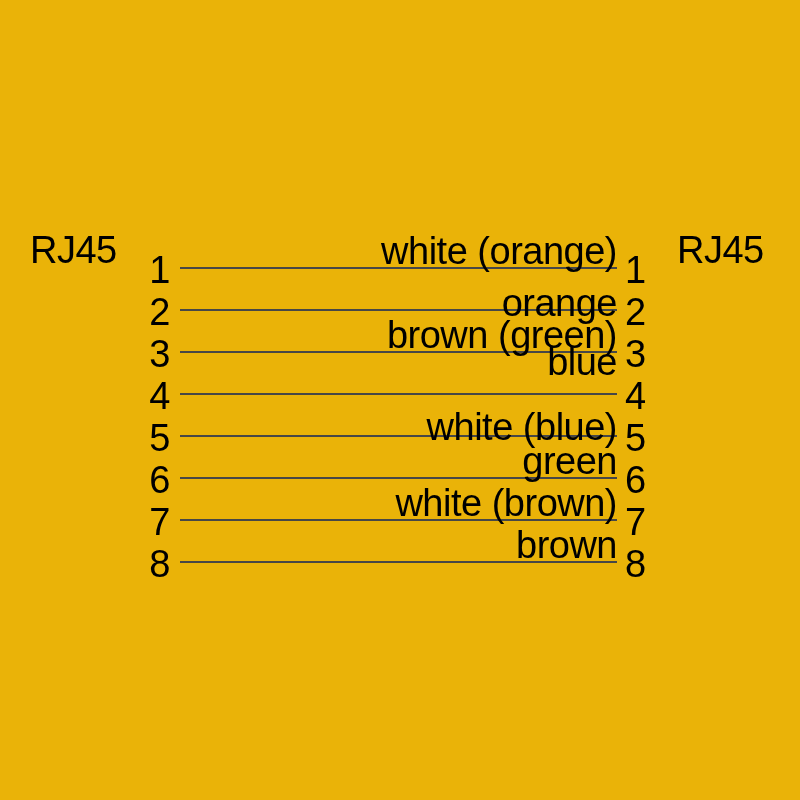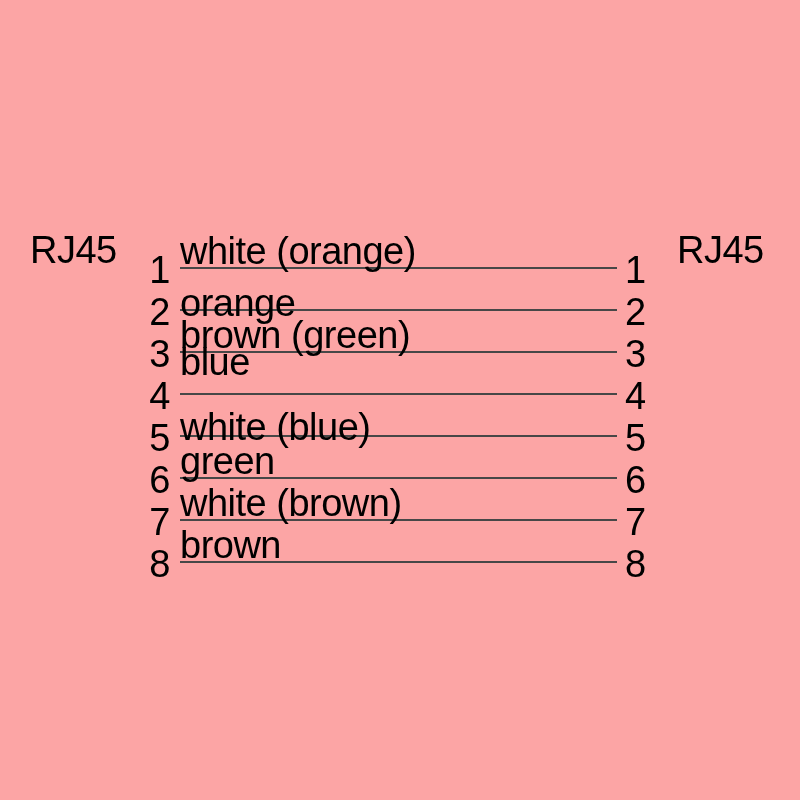--- a/index.html
+++ b/index.html
@@ -41,28 +41,28 @@
     position: absolute;
     left: 180px;
     width: 437px;
     height: 2px;
     background: #474747;
   }
   .wire-label {
     position: absolute;
     left: 180px;
     width: 437px;
-    text-align: left;
+    text-align: right;
     white-space: nowrap;
   }
 </style>
 </head>
 <body style="background: rgb(255, 255, 255);">
 
-<div class="canvas" style="color: rgb(0, 0, 0); background: #fca5a5;">
+<div class="canvas" style="color: rgb(0, 0, 0); background: #eab308;">
   <div class="rj45-title left">RJ45</div>
   <div class="rj45-title right">RJ45</div>
   <div id="pin-rows">
       <span class="pin-num left" style="top: 250.5px;">1</span>
       <div class="wire-line" style="top: 266.5px; background: rgb(71, 71, 71);"></div>
       <div class="wire-label" style="top: 231.5px;">white (orange)</div>
       <span class="pin-num right" style="top: 250.5px;">1</span>
       <span class="pin-num left" style="top: 292.5px;">2</span>
       <div class="wire-line" style="top: 308.5px; background: rgb(71, 71, 71);"></div>
       <div class="wire-label" style="top: 284px;">orange</div>

